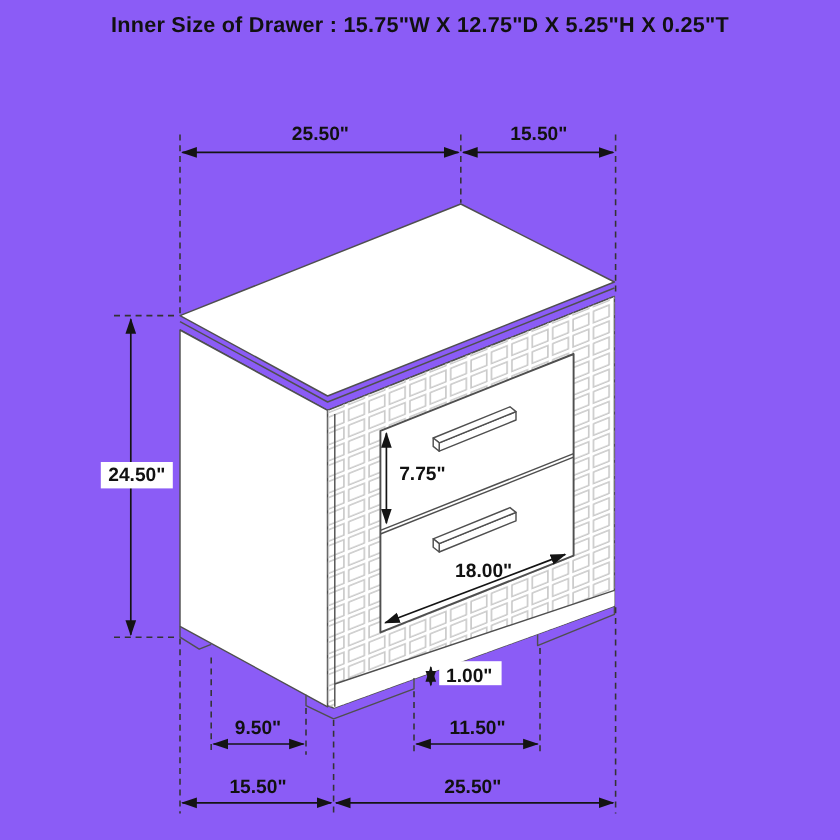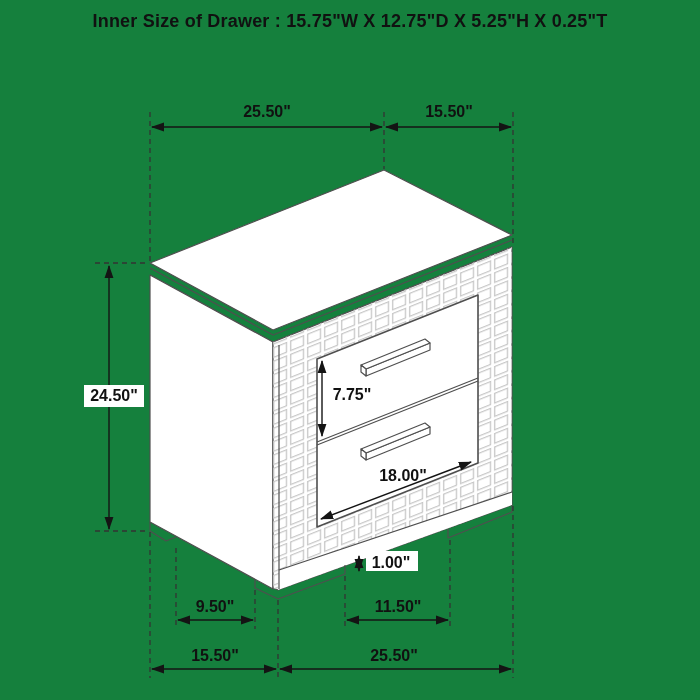--- a/index.html
+++ b/index.html
@@ -1,19 +1,19 @@
 <!DOCTYPE html>
 <html><head>
 <meta charset="utf-8">
 <style>
   html,body{margin:0;padding:0;background:#ffffff;}
   .page{
     position:relative;
     width:700px;height:700px;
-    background:#15803d;
+    background:#8b5cf6;
     font-family:"Liberation Sans", sans-serif;
     overflow:hidden;
   }
   .title{
     position:absolute;
     top:11px;left:0;width:700px;
     text-align:center;
     font-size:18px;
     font-weight:bold;
     color:#111111;

